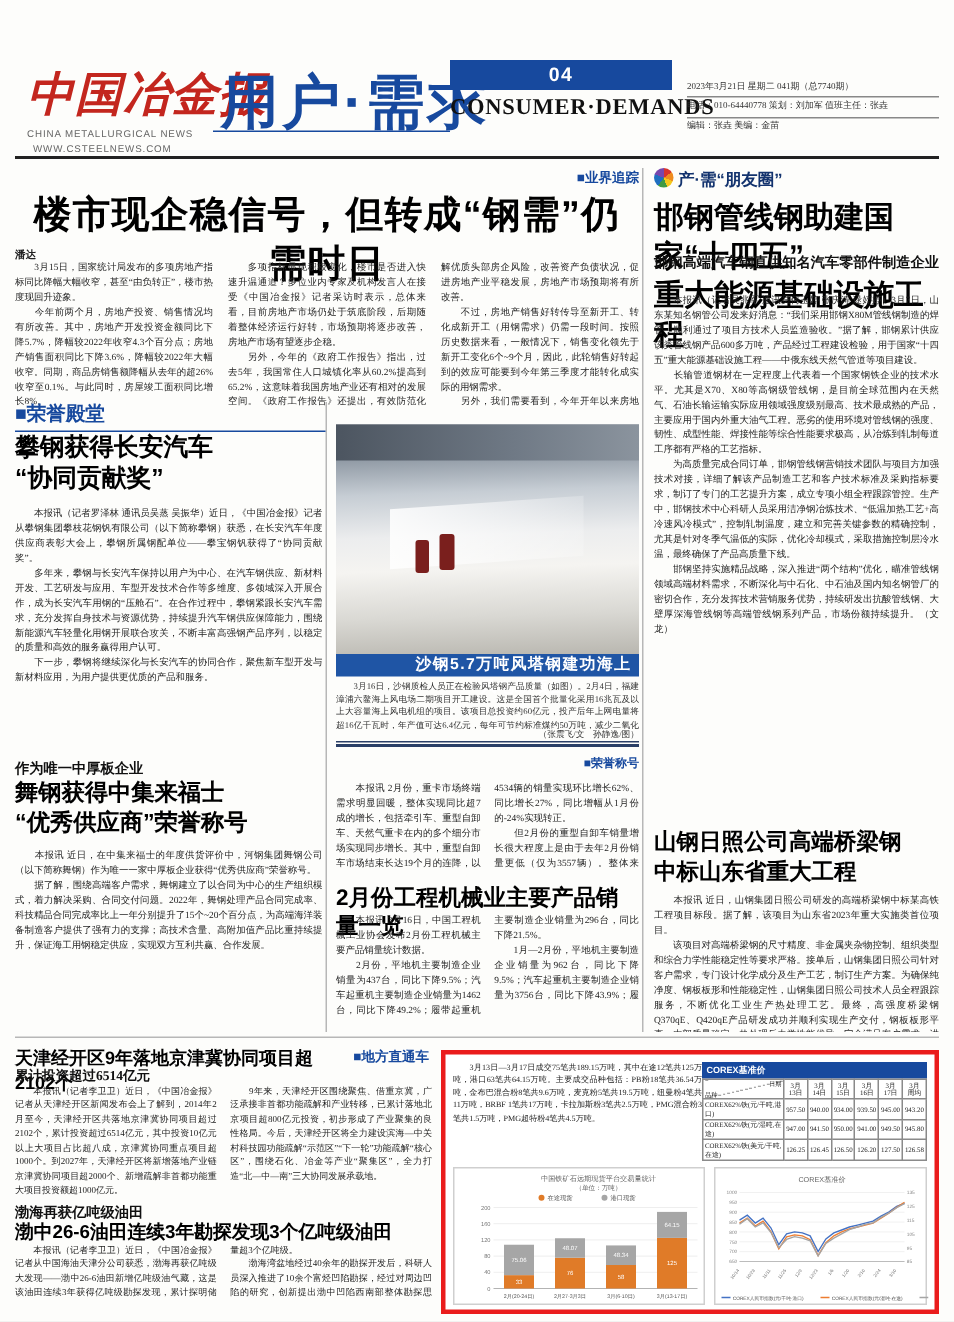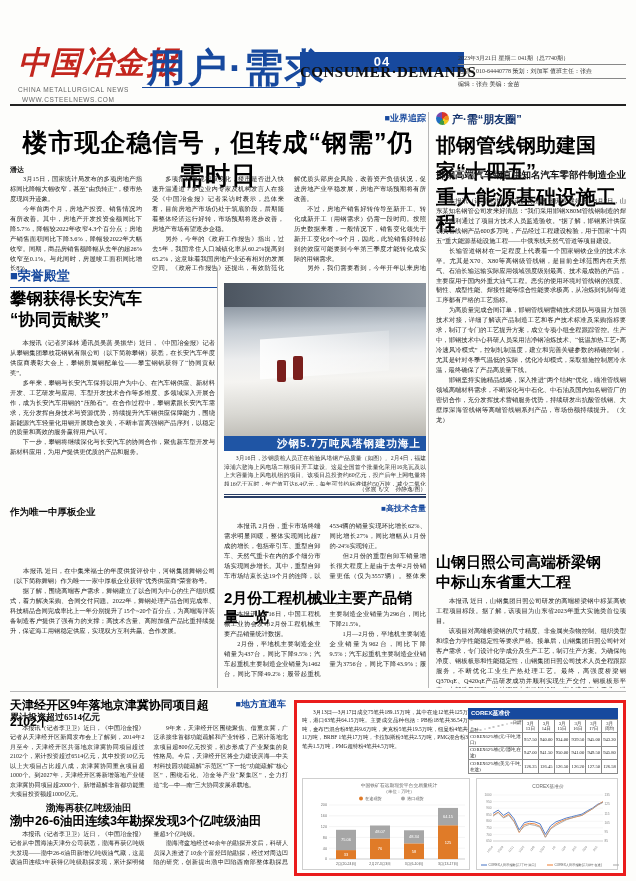--- a/index.html
+++ b/index.html
@@ -73,21 +73,21 @@
 
 <div class="page">
 
   <div class="abs" style="left:18px;top:42px;">
     <div class="paper-name">中国冶金报</div>
     <div class="paper-en sans" style="margin-top:2px;">CHINA METALLURGICAL NEWS</div>
     <div class="paper-en sans" style="margin-top:3px;margin-left:4px;">WWW.CSTEELNEWS.COM</div>
   </div>
   <div class="abs sans section-cn" style="left:147px;top:41px;">用户·需求</div>
   <div class="abs hairline-h" style="left:142px;top:87px;width:158px;background:#17499e;"></div>
-  <div class="abs page-box sans" style="left:300px;top:52px;width:164px;height:20px;">04</div>
+  <div class="abs page-box sans" style="left:300px;top:40px;width:148px;height:20px;">04</div>
   <div class="abs section-en" style="left:300px;top:64px;width:150px;">CONSUMER·DEMANDS</div>
   <div class="abs issue" style="left:458px;top:53px;width:168px;">
     <div>2023年3月21日 星期二 041期（总7740期）</div>
     <div class="rule">电话：010-64440778 策划：刘加军 值班主任：张垚</div>
     <div>编辑：张垚 美编：金苗</div>
   </div>
   <div class="abs mast-rule" style="left:10px;top:104px;width:616px;"></div>
 
   <div class="abs hairline-v" style="left:428px;top:112px;height:576px;"></div>
   <div class="abs hairline-v" style="left:217px;top:268px;height:420px;"></div>
@@ -103,35 +103,37 @@
 　　不过，房地产销售好转传导至新开工、转化成新开工（用钢需求）仍需一段时间。按照历史数据来看，一般情况下，销售变化领先于新开工变化6个~9个月，因此，此轮销售好转起到的效应可能要到今年第三季度才能转化成实际的用钢需求。
 　　另外，我们需要看到，今年开年以来房地产市场的企稳，主要得益于政策面的支持、宏观经济面的回暖、居民对就业和收入的预期好转，以及被疫情压抑的刚性需求和改善性需求的集中释放。部分前期积压的需求快速释放后，预计后续房地产市场将呈现稳步回升或有所放缓态势。</div>
 
   <div class="abs sec-head" style="left:10px;top:267px;width:207px;border-bottom:1px solid #17499e;padding-bottom:2px;">■荣誉殿堂</div>
   <div class="abs hl pre" style="left:10px;top:288px;width:207px;font-size:16.5px;line-height:1.3;">攀钢获得长安汽车
 “协同贡献奖”</div>
   <div class="abs body-t jus pre clip" style="left:10px;top:338px;width:205px;height:162px;">　　本报讯（记者罗泽林 通讯员吴蒸 吴振华）近日，《中国冶金报》记者从攀钢集团攀枝花钢钒有限公司（以下简称攀钢）获悉，在长安汽车年度供应商表彰大会上，攀钢所属钢配单位——攀宝钢钒获得了“协同贡献奖”。
 　　多年来，攀钢与长安汽车保持以用户为中心、在汽车钢供应、新材料开发、工艺研发与应用、车型开发技术合作等多维度、多领域深入开展合作，成为长安汽车用钢的“压舱石”。在合作过程中，攀钢紧跟长安汽车需求，充分发挥自身技术与资源优势，持续提升汽车钢供应保障能力，围绕新能源汽车轻量化用钢开展联合攻关，不断丰富高强钢产品序列，以稳定的质量和高效的服务赢得用户认可。
 　　下一步，攀钢将继续深化与长安汽车的协同合作，聚焦新车型开发与新材料应用，为用户提供更优质的产品和服务。</div>
   <div class="abs kicker" style="left:10px;top:506px;">作为唯一中厚板企业</div>
+  <div class="abs hl pre" style="left:10px;top:519px;width:207px;font-size:15.5px;line-height:1.3;">舞钢获得中集来福士
+“优秀供应商”荣誉称号</div>
   <div class="abs body-t jus pre clip" style="left:10px;top:566px;width:205px;height:122px;">　　本报讯 近日，在中集来福士的年度供货评价中，河钢集团舞钢公司（以下简称舞钢）作为唯一一家中厚板企业获得“优秀供应商”荣誉称号。
 　　据了解，围绕高端客户需求，舞钢建立了以合同为中心的生产组织模式，着力解决采购、合同交付问题。2022年，舞钢处理产品合同完成率、科技精品合同完成率比上一年分别提升了15个~20个百分点，为高端海洋装备制造客户提供了强有力的支撑；高技术含量、高附加值产品比重持续提升，保证海工用钢稳定供应，实现双方互利共赢、合作发展。</div>
 
   <div class="abs photo" style="left:224px;top:283px;width:202px;height:153px;">
     <div class="glare"></div>
     <div class="worker" style="left:26%;top:50%;width:9px;height:22px;"></div>
     <div class="worker" style="left:34%;top:48%;width:10px;height:24px;"></div>
     <div class="abs" style="left:0;top:0;width:100%;height:16%;background:linear-gradient(90deg,#4c5560,#707a86 60%,#8b949e);"></div>
   </div>
   <div class="abs cap-bar" style="left:224px;top:436px;width:202px;height:15px;">沙钢5.7万吨风塔钢建功海上风电场项目</div>
   <div class="abs cap-body jus pre clip" style="left:224px;top:454px;width:202px;height:32px;">　　3月16日，沙钢质检人员正在检验风塔钢产品质量（如图）。2月4日，福建漳浦六鳌海上风电场二期项目开工建设。这是全国首个批量化采用16兆瓦及以上大容量海上风电机组的项目。该项目总投资约60亿元，投产后年上网电量将超16亿千瓦时，年产值可达6.4亿元，每年可节约标准煤约50万吨，减少二氧化碳排放约136万吨。沙钢5.7万吨风塔钢应用于该项目塔筒建造。</div>
   <div class="abs credit" style="left:224px;top:485px;width:202px;">（张震飞/文　孙静逸/图）</div>
   <div class="abs dbl-rule" style="left:224px;top:494px;width:202px;"></div>
 
-  <div class="abs tag" style="left:376px;top:503px;width:50px;text-align:right;font-size:8px;">■高技术含量</div>
+  <div class="abs tag" style="left:376px;top:503px;width:50px;text-align:right;font-size:8px;">■荣誉称号</div>
   <div class="abs body-t cols2 jus pre clip" style="left:224px;top:521px;width:202px;height:62px;">　　本报讯 2月份，重卡市场终端需求明显回暖，整体实现同比超7成的增长，包括牵引车、重型自卸车、天然气重卡在内的多个细分市场实现同步增长。其中，重型自卸车市场结束长达19个月的连降，以4534辆的销量实现环比增长62%、同比增长27%，同比增幅从1月份的-24%实现转正。
 　　但2月份的重型自卸车销量增长很大程度上是由于去年2月份销量更低（仅为3557辆）。整体来看，今年前两个月，国内重型自卸车市场仍处于低位运行状态，销量为7339辆，同比增长1%。
 　　据悉，在今年前两个月7339辆重型自卸车销量中，746辆为新能源车型，占比达到10.16%，小于去年同期占比（12.81%）。（刘翔）</div>
 
   <div class="abs hl" style="left:224px;top:589px;width:202px;font-size:15px;">2月份工程机械业主要产品销量一览</div>
   <div class="abs body-t cols2 jus pre clip" style="left:224px;top:609px;width:202px;height:79px;">　　本报讯 3月16日，中国工程机械工业协会发布2月份工程机械主要产品销量统计数据。
 　　2月份，平地机主要制造企业销量为437台，同比下降9.5%；汽车起重机主要制造企业销量为1462台，同比下降49.2%；履带起重机主要制造企业销量为296台，同比下降21.5%。
 　　1月—2月份，平地机主要制造企业销量为962台，同比下降9.5%；汽车起重机主要制造企业销量为3756台，同比下降43.9%；履带起重机主要制造企业销量为525台，同比下降18.9%。</div>
 
   <div class="abs" style="left:436px;top:112px;font-size:11px;font-weight:900;color:#13336e;font-family:'Liberation Sans',sans-serif;">
@@ -147,21 +149,21 @@
   <div class="abs hl pre" style="left:436px;top:552px;width:192px;font-size:15px;line-height:1.3;">山钢日照公司高端桥梁钢
 中标山东省重大工程</div>
   <div class="abs body-t jus pre clip" style="left:436px;top:596px;width:190px;height:92px;">　　本报讯 近日，山钢集团日照公司研发的高端桥梁钢中标某高铁工程项目标段。据了解，该项目为山东省2023年重大实施类首位项目。
 　　该项目对高端桥梁钢的尺寸精度、非金属夹杂物控制、组织类型和综合力学性能稳定性等要求严格。接单后，山钢集团日照公司针对客户需求，专门设计化学成分及生产工艺，制订生产方案。为确保纯净度、钢板板形和性能稳定性，山钢集团日照公司技术人员全程跟踪服务，不断优化工业生产热处理工艺。最终，高强度桥梁钢Q370qE、Q420qE产品研发成功并顺利实现生产交付，钢板板形平直、内部质量稳定、热处理后力学性能优异，完全满足客户需求，进一步提升了山钢桥梁钢的市场竞争力。（孙化村　李静娴）</div>
 
   <div class="abs hl" style="left:10px;top:697px;width:222px;font-size:12px;">天津经开区9年落地京津冀协同项目超2102个</div>
   <div class="abs tag" style="left:228px;top:698px;width:58px;text-align:right;">■地方直通车</div>
   <div class="abs deck" style="left:10px;top:711px;font-size:9px;">累计投资超过6514亿元</div>
   <div class="abs body-t cols2 jus pre clip" style="left:10px;top:724px;width:278px;height:76px;font-size:6px;">　　本报讯（记者李卫卫）近日，《中国冶金报》记者从天津经开区新闻发布会上了解到，2014年2月至今，天津经开区共落地京津冀协同项目超过2102个，累计投资超过6514亿元，其中投资10亿元以上大项目占比超八成，京津冀协同重点项目超1000个。到2027年，天津经开区将新增落地产业链京津冀协同项目超2000个、新增疏解非首都功能重大项目投资额超1000亿元。
 　　9年来，天津经开区围绕聚焦、借重京冀，广泛承接非首都功能疏解和产业转移，已累计落地北京项目超800亿元投资，初步形成了产业聚集的良性格局。今后，天津经开区将全力建设滨海—中关村科技园功能疏解“示范区”“下一轮”功能疏解“核心区”，围绕石化、冶金等产业“聚集区”，全力打造“北—中—南”三大协同发展承载地。</div>
-  <div class="abs kicker" style="left:10px;top:802px;margin-left:36px;">渤海再获亿吨级油田</div>
+  <div class="abs kicker" style="left:10px;top:802px;">渤海再获亿吨级油田</div>
   <div class="abs hl" style="left:10px;top:813px;width:286px;font-size:12.5px;">渤中26-6油田连续3年勘探发现3个亿吨级油田</div>
   <div class="abs body-t cols2 jus pre clip" style="left:10px;top:830px;width:278px;height:46px;font-size:6px;">　　本报讯（记者李卫卫）近日，《中国冶金报》记者从中国海油天津分公司获悉，渤海再获亿吨级大发现——渤中26-6油田新增亿吨级油气藏，这是该油田连续3年获得亿吨级勘探发现，累计探明储量超3个亿吨级。
 　　渤海湾盆地经过40余年的勘探开发后，科研人员深入推进了10余个富烃凹陷勘探，经过对周边凹陷的研究，创新提出渤中凹陷西南部整体勘探思路，持续加大油气勘探力度，为渤海油田增储上产奠定了坚实基础。</div>
 
   <div class="abs corex-box" style="left:294px;top:700px;width:332px;height:176px;">
     <div style="float:left;width:106px;text-align:center;">
     </div>
     <div style="float:right;width:150px;">
       <div class="tbl-title">COREX基准价</div>
       <table class="px">

